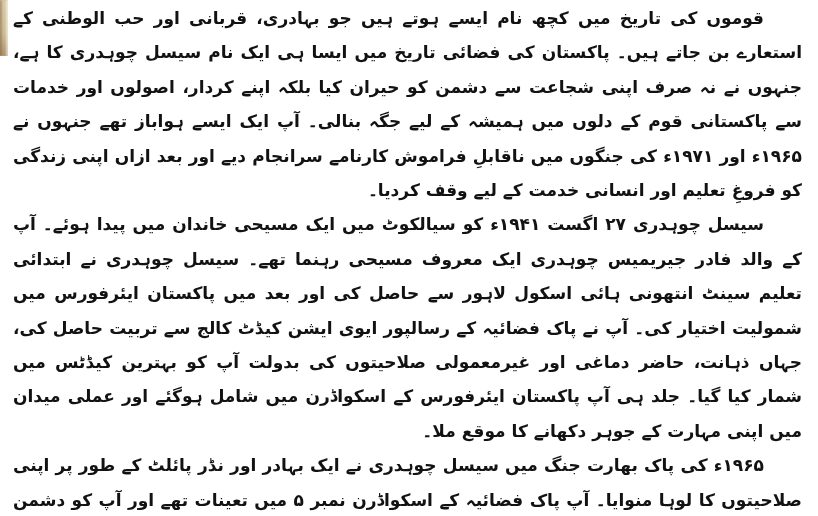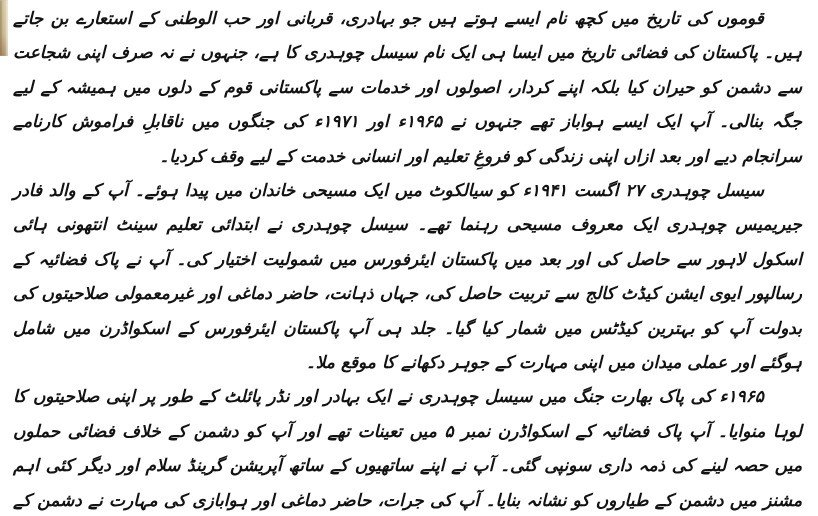--- a/index.html
+++ b/index.html
@@ -40,21 +40,20 @@
     text-justify: inter-word;
     color: #121212;
     font-size: 17px;
     line-height: 34.4px;
     font-weight: 600;
   }
   .text-block p {
     margin: 0;
     padding: 0;
     text-indent: 38px; 
-    font-style: italic;
   }
 </style>
 </head>
 <body>
 
 <div class="page">
 
   <div class="edge-strip"></div>
 
   <div class="text-block">

